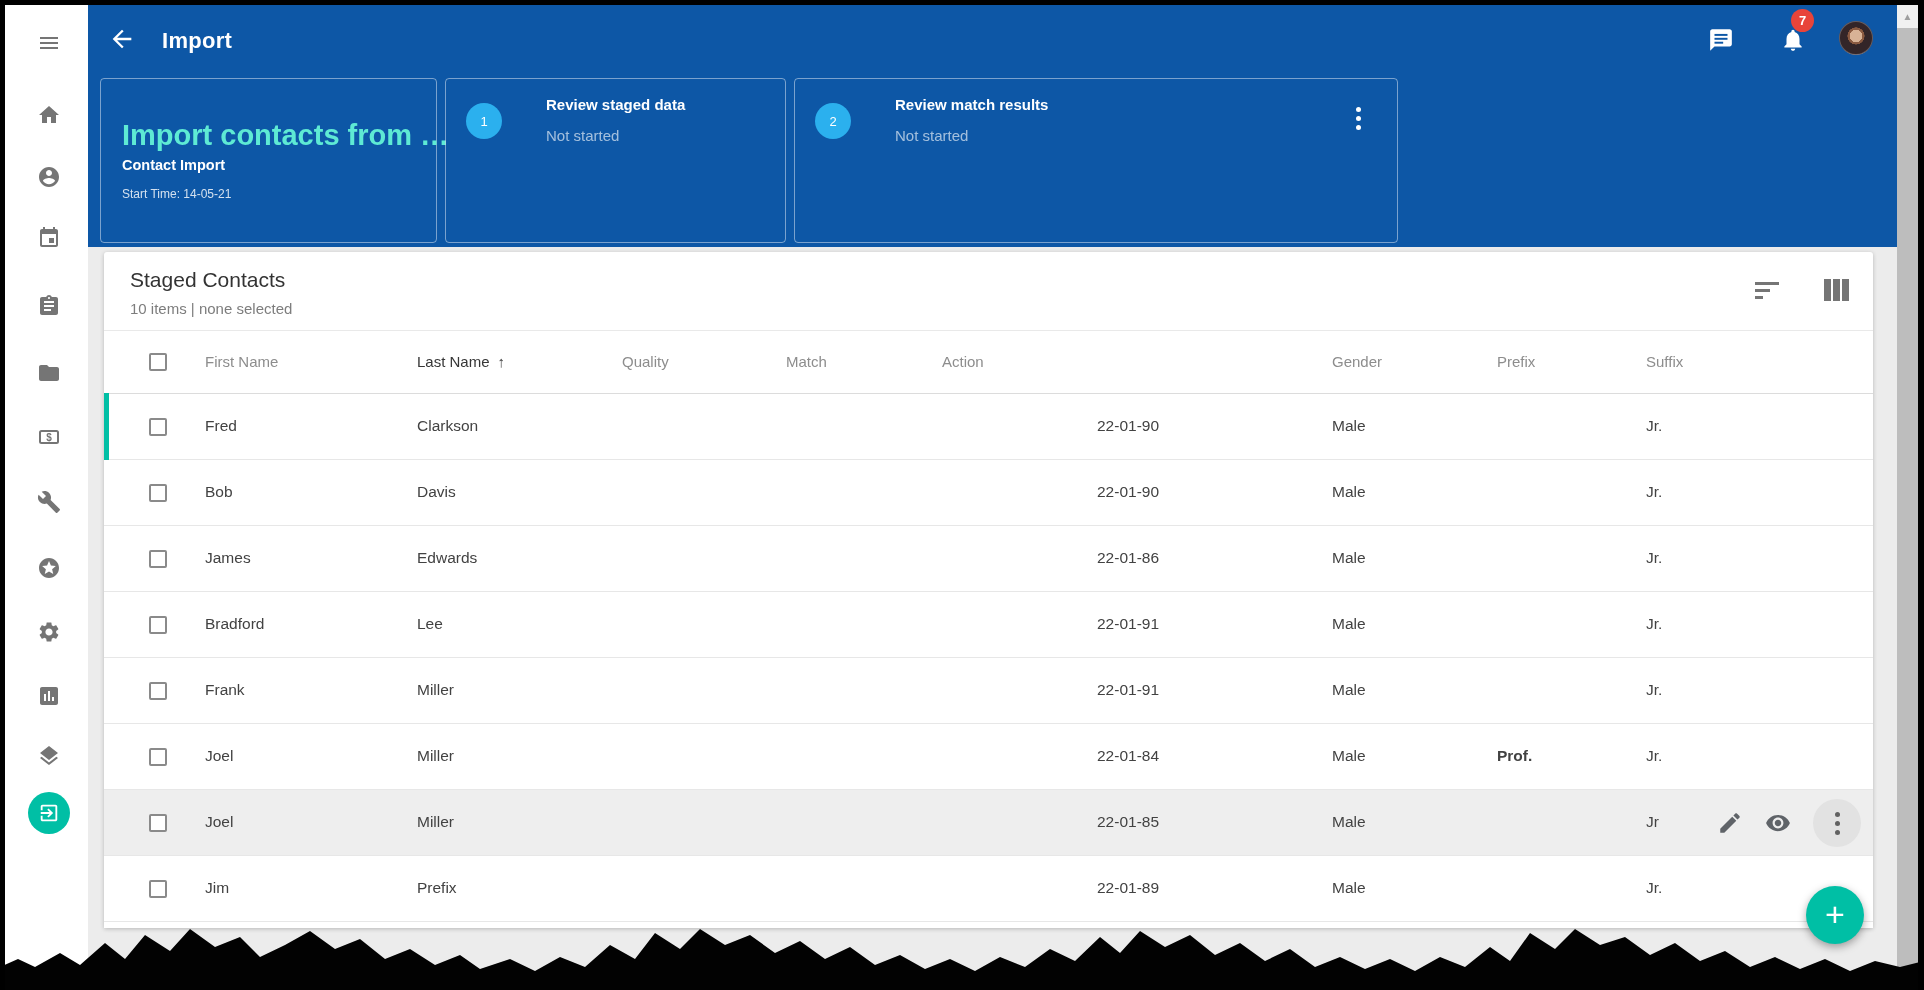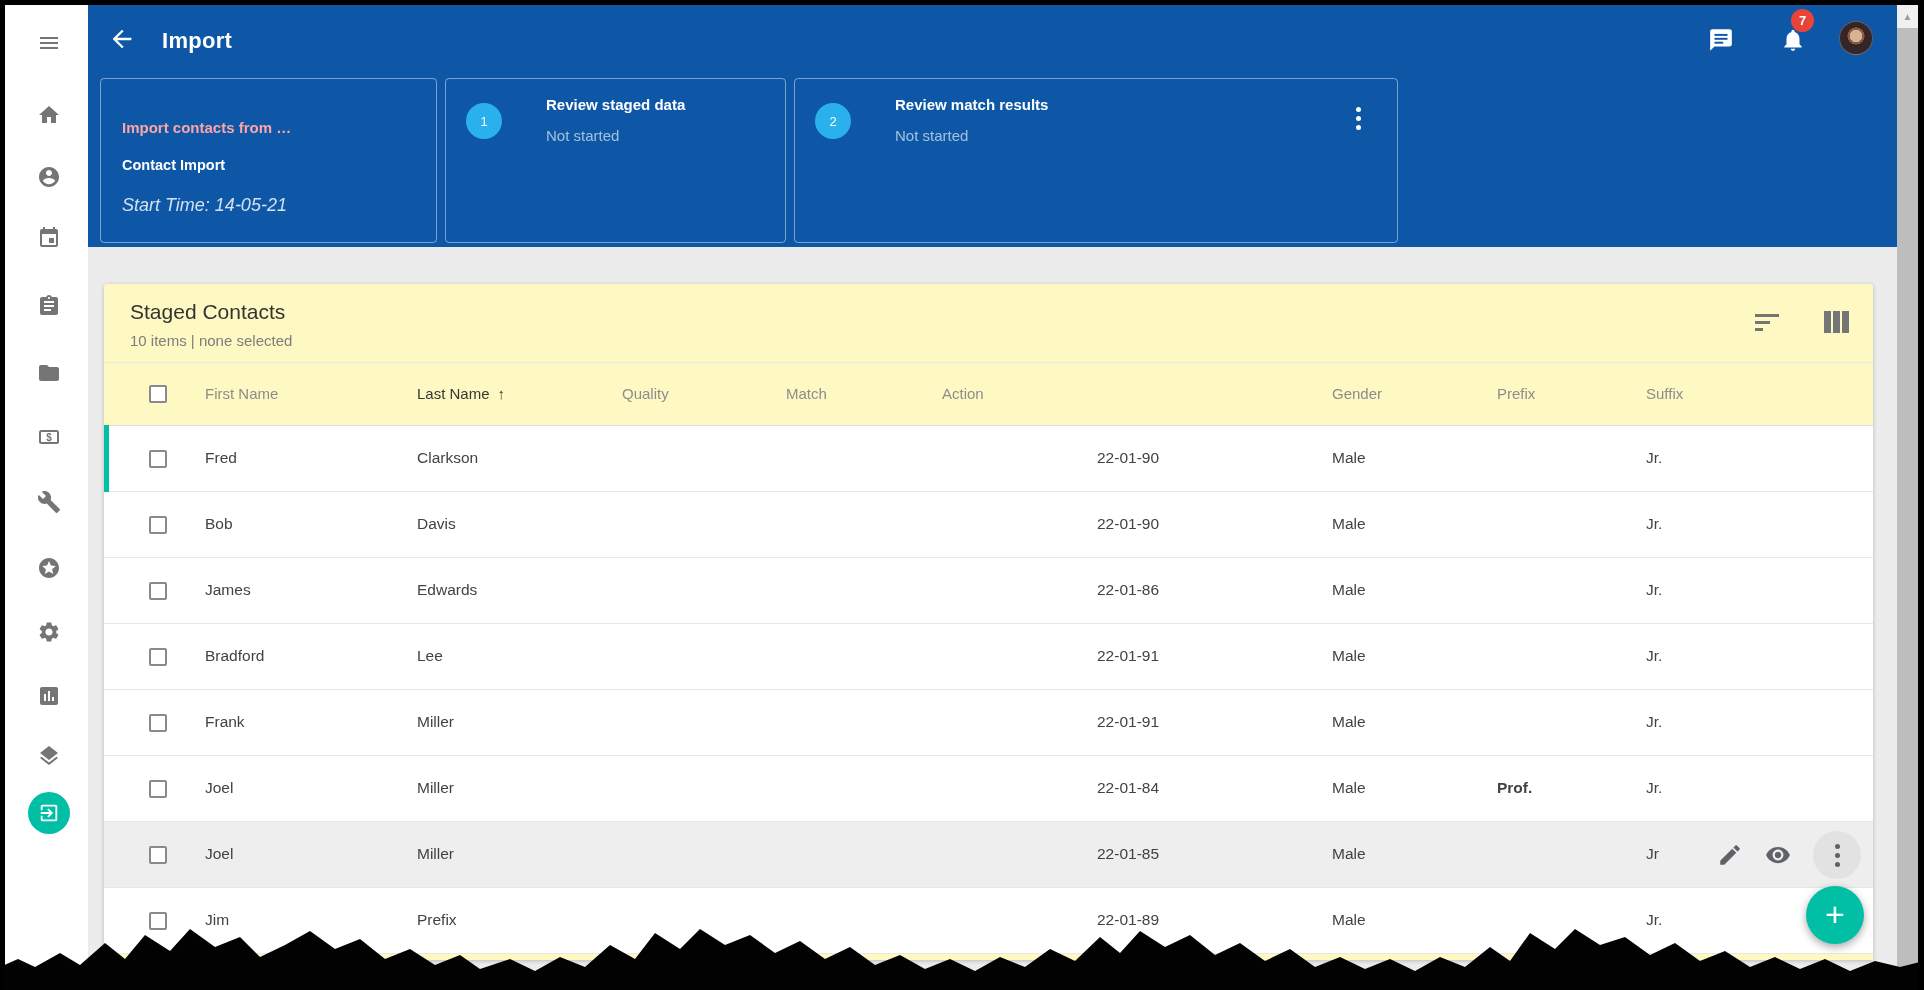--- a/index.html
+++ b/index.html
@@ -36,34 +36,34 @@
   .ic-bell { left:1692px; }
   .badge { position:absolute; left:1703px; top:4px; min-width:23px; height:23px; border-radius:50%;
     background:var(--red); color:#fff; font-size:13px; font-weight:bold; display:flex; align-items:center; justify-content:center; z-index:2; }
   .avatar { position:absolute; left:1751px; top:16px; width:34px; height:34px; border-radius:50%;
     background:radial-gradient(circle at 50% 44%, #d8b296 0 24%, #8a5a41 25% 33%, #332528 34% 72%, #544a52 73%);
     box-shadow:0 0 0 1px rgba(255,255,255,.25) inset; }
 
   
   .wcard { position:absolute; top:73px; height:165px; border:1px solid rgba(255,255,255,.45); border-radius:4px; }
   .wcard-summary { left:12px; width:337px; }
-  .ws-title { position:absolute; left:21px; top:40px; color:#fca5a5; font-size:15px; font-weight:bold; white-space:nowrap; }
+  .ws-title { position:absolute; left:21px; top:40px; color:#5eead4; font-size:29px; font-weight:bold; white-space:nowrap; }
   .ws-type  { position:absolute; left:21px; top:78px; color:#fff; font-size:14.5px; font-weight:bold; }
-  .ws-start { position:absolute; left:21px; top:116px; color:rgba(255,255,255,.82); font-size:18px;font-style:italic; }
+  .ws-start { position:absolute; left:21px; top:108px; color:rgba(255,255,255,.82); font-size:12px; }
   .wcard-step2 { left:357px; width:341px; }
   .wcard-step3 { left:706px; width:604px; }
   .step-circle { position:absolute; left:20px; top:24px; width:36px; height:36px; border-radius:50%;
     background:var(--lightblue); color:#fff; font-size:13px; display:flex; align-items:center; justify-content:center; }
   .step-title { position:absolute; left:100px; top:17px; color:#fff; font-size:15px; font-weight:bold; }
   .step-status { position:absolute; left:100px; top:48px; color:rgba(255,255,255,.62); font-size:15px; }
   .kebab-w { position:absolute; right:28px; top:28px; width:22px; height:26px; display:flex; flex-direction:column; align-items:center; gap:4px; }
   .kebab-w i { width:5px; height:5px; border-radius:50%; background:#fff; }
 
   
-  .content-card { position:absolute; left:104px; top:284px; width:1769px; height:676px; background:#fef9c3;
+  .content-card { position:absolute; left:104px; top:252px; width:1769px; height:676px; background:#ffffff;
     border-radius:3px 3px 0 0; box-shadow:0 1px 4px rgba(0,0,0,.22); z-index:6; }
   .ct-title { position:absolute; left:26px; top:16px; font-size:21px; color:#333; }
   .ct-sub { position:absolute; left:26px; top:48px; font-size:15px; color:#7d7d7d; }
   .ic-sort { position:absolute; right:92px; top:28px; width:26px; height:22px; }
   .ic-cols { position:absolute; right:24px; top:26px; width:26px; height:24px; }
   .thead { position:absolute; left:0; top:78px; width:100%; height:64px; border-bottom:1px solid #dcdcdc; border-top:1px solid #e9e9e9; }
   .hlabel { position:absolute; top:22px; font-size:15px; color:#8d8d8d; white-space:nowrap; }
   .hlabel.sorted { color:#363636; }
   .sort-arrow { font-size:15px; color:#444; margin-left:8px; }
   .cb { position:absolute; left:45px; width:18px; height:18px; border:2px solid #8a8a8a; border-radius:2px; background:#fff; }

